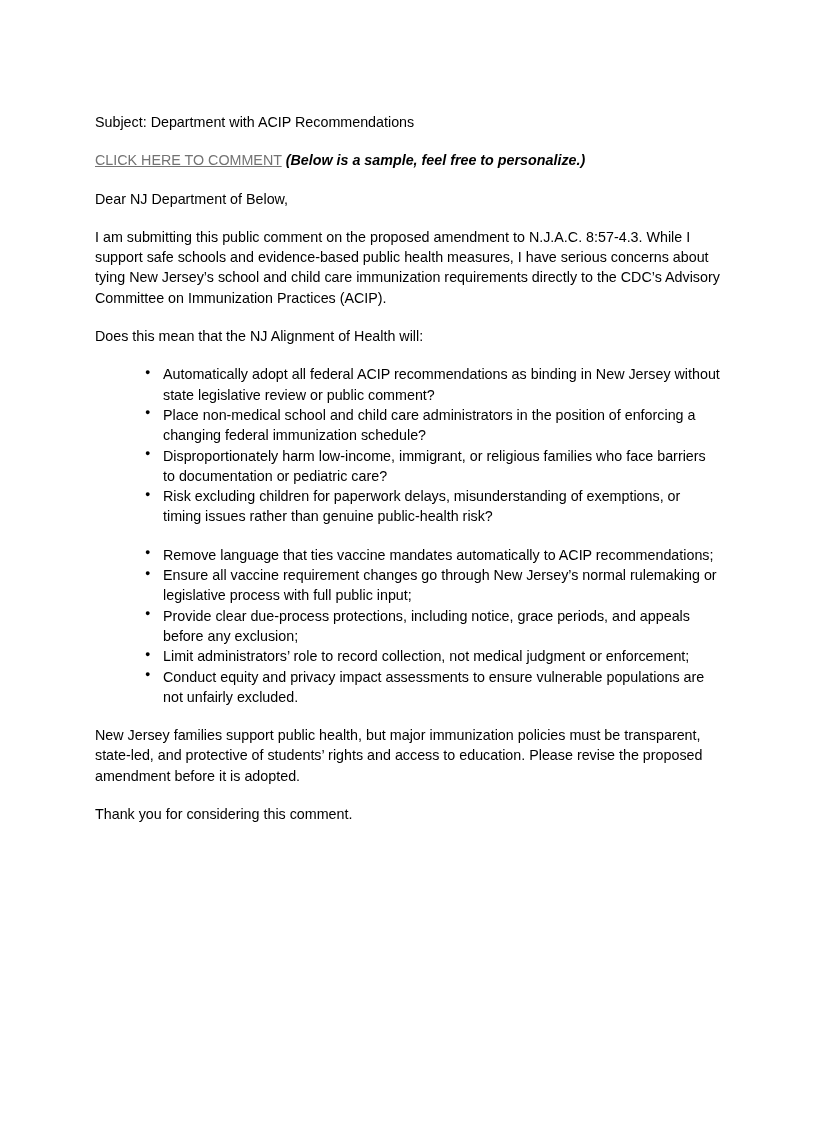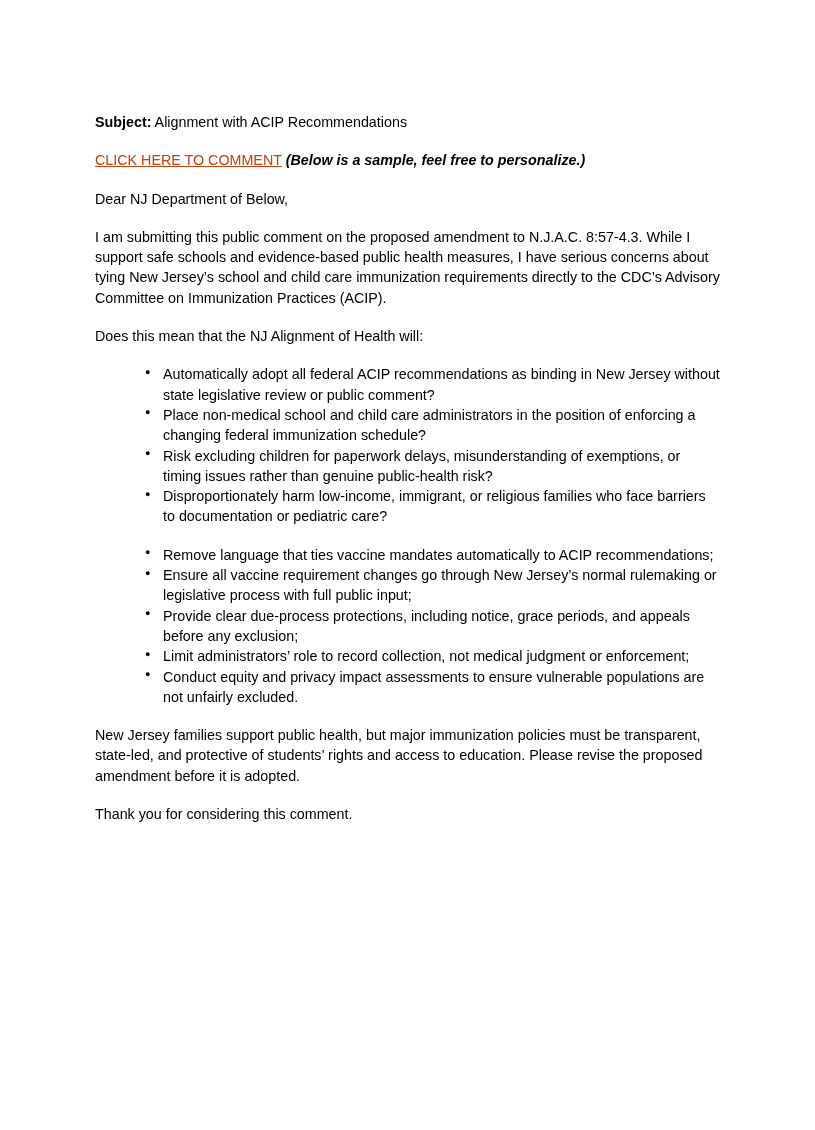--- a/index.html
+++ b/index.html
@@ -30,28 +30,28 @@
     color: #000000;
   }
   p.para {
     margin: 0 0 18px 0;
   }
   .subject-line {
     margin: 0 0 18px 0;
     font-size: 14.3px;
   }
   .subject-label {
-    font-weight: bold;
+    font-weight: normal;
   }
   .link-line {
     margin: 0 0 18px 0;
     font-size: 14.3px;
   }
   a.comment-link {
-    color: #c2410c;
+    color: #737373;
     text-decoration: underline;
     font-weight: normal;
   }
   .sample-note {
     font-style: italic;
     font-weight: bold;
   }
   ul.bullets {
     margin: 16px 0 18px 0;
     padding: 0 0 0 50px;
@@ -73,39 +73,39 @@
     color: #000000;
   }
 </style>
 </head>
 <body>
 
 <div class="page">
   <div class="doc-body">
 
     <p class="subject-line">
-      <span class="subject-label">Subject:</span><span> Alignment with ACIP Recommendations</span>
+      <span class="subject-label">Subject:</span><span> Department with ACIP Recommendations</span>
     </p>
 
     <p class="link-line">
       <a class="comment-link" href="#">CLICK HERE TO COMMENT</a>
       <span class="sample-note">(Below is a sample, feel free to personalize.)</span>
     </p>
 
     <p class="para">Dear NJ Department of Below,</p>
 
     <p class="para">I am submitting this public comment on the proposed amendment to N.J.A.C. 8:57-4.3. While I support safe schools and evidence-based public health measures, I have serious concerns about tying New Jersey’s school and child care immunization requirements directly to the CDC’s Advisory Committee on Immunization Practices (ACIP).</p>
 
     <p class="para">Does this mean that the NJ Alignment of Health will:</p>
 
     <ul class="bullets">
       <li>Automatically adopt all federal ACIP recommendations as binding in New Jersey without state legislative review or public comment?</li>
       <li>Place non-medical school and child care administrators in the position of enforcing a changing federal immunization schedule?</li>
+      <li>Disproportionately harm low-income, immigrant, or religious families who face barriers to documentation or pediatric care?</li>
       <li>Risk excluding children for paperwork delays, misunderstanding of exemptions, or timing issues rather than genuine public-health risk?</li>
-      <li>Disproportionately harm low-income, immigrant, or religious families who face barriers to documentation or pediatric care?</li>
     </ul>
 
 
     <ul class="bullets">
       <li>Remove language that ties vaccine mandates automatically to ACIP recommendations;</li>
       <li>Ensure all vaccine requirement changes go through New Jersey’s normal rulemaking or legislative process with full public input;</li>
       <li>Provide clear due-process protections, including notice, grace periods, and appeals before any exclusion;</li>
       <li>Limit administrators’ role to record collection, not medical judgment or enforcement;</li>
       <li>Conduct equity and privacy impact assessments to ensure vulnerable populations are not unfairly excluded.</li>
     </ul>

